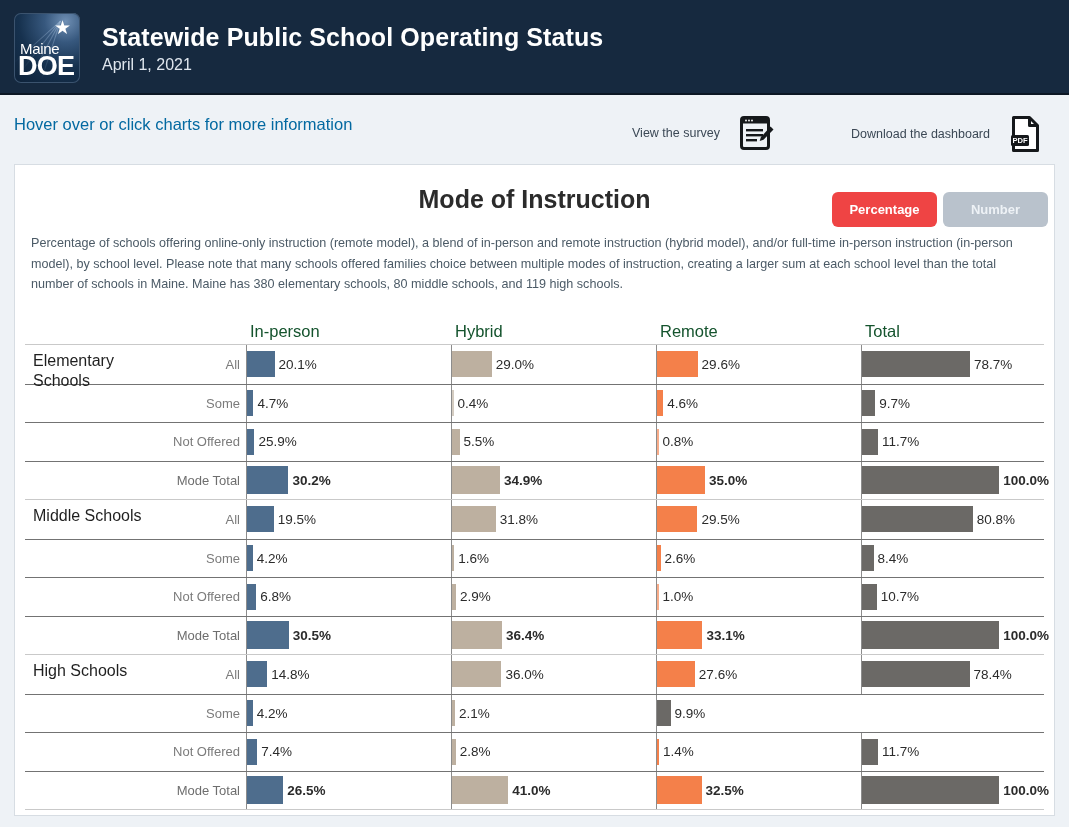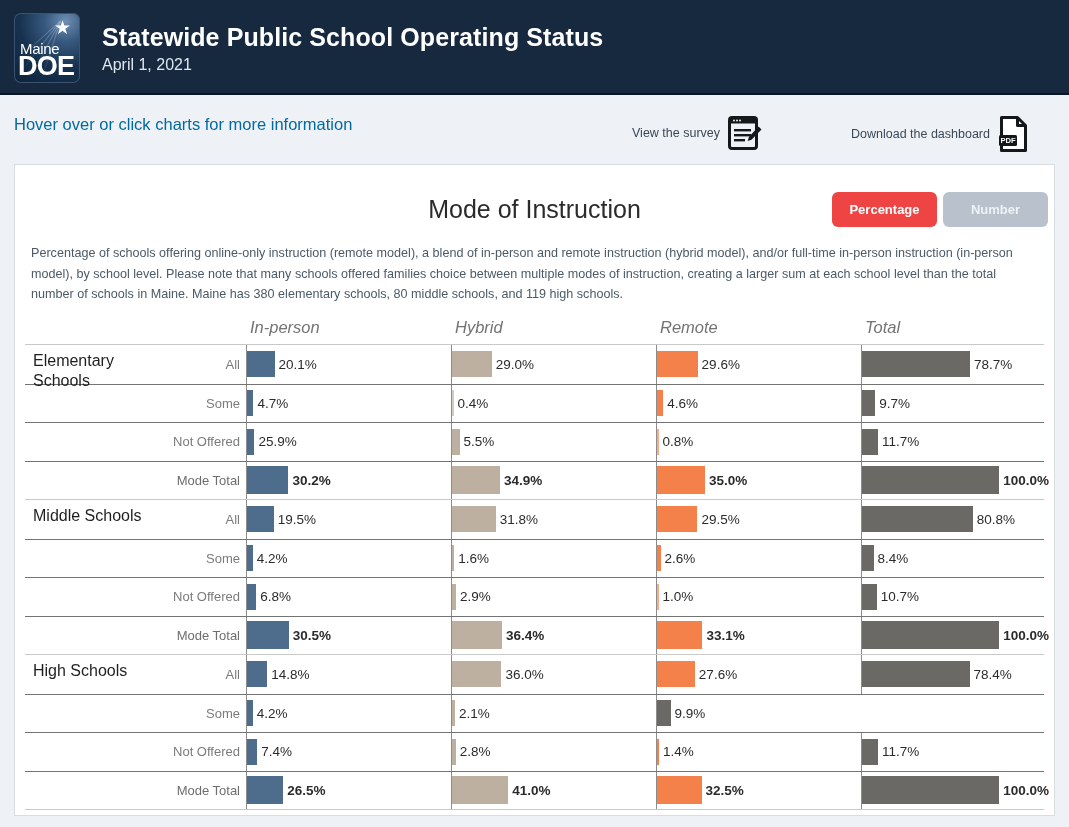--- a/index.html
+++ b/index.html
@@ -57,40 +57,40 @@
   
   #toolbar{
     height:72px; background:#eef2f6;
     display:flex; align-items:center; position:relative;
   }
   #hint{
     position:absolute; left:14px; top:20px;
     color:#0369a1; font-size:16.5px;
   }
   .tool-link{
-    position:absolute; display:flex; align-items:center; gap:8px;
+    position:absolute; display:flex; align-items:center; gap:20px;
     color:#3b4855; font-size:12.5px; cursor:pointer;
   }
   #survey-link{ left:632px; top:20px; }
   #download-link{ left:851px; top:20px; }
 
   .icon-survey{
     width:34px; height:36px; position:relative; display:block;
   }
   .icon-pdf{ width:31px; height:38px; position:relative; display:block; }
 
   
   #card{
     position:absolute; left:14px; top:164px;
     width:1041px; height:652px;
     background:#ffffff; border:1px solid #d7dde3;
   }
   #chart-title{
     text-align:center; font-size:25px; color:#2b2b2b;
-    margin:30px 0 0 0; font-weight:400;
+    margin:20px 0 0 0; font-weight:700;
   }
   #mode-toggle{
     position:absolute; right:6px; top:27px; display:flex; gap:6px;
   }
   .toggle-btn{
     border:none; border-radius:6px; padding:0 14px; height:35px;
     font-size:13px; font-weight:bold; font-family:"Liberation Sans", sans-serif;
     cursor:pointer; min-width:105px;
   }
   .toggle-btn.active{ background:#ef4444; color:#ffffff; }
@@ -99,22 +99,22 @@
   #desc{
     margin:19px 16px 0 16px; color:#4b5a66;
     font-size:12.6px; line-height:20.5px;
   }
 
   
   #chart{
     position:absolute; left:10px; top:153px; right:10px;
   }
   .col-headers{
-    display:flex; height:26px; align-items:flex-start;
-    color:#737373; font-size:16.5px;font-style:italic;
+    display:flex; height:26px; align-items:center;
+    color:#14532d; font-size:16.5px;
   }
   .lbl-spacer{ width:221px; flex:none; }
   .col-head{ width:205px; flex:none; padding-left:4px; }
 
   .section{ border-top:1px solid #c9c9c9; position:relative; }
   .section.last{ border-bottom:1px solid #c9c9c9; }
   .section-name{
     position:absolute; left:8px; top:6px; width:110px;
     font-size:16px; color:#1f1f1f; line-height:20px;
   }

